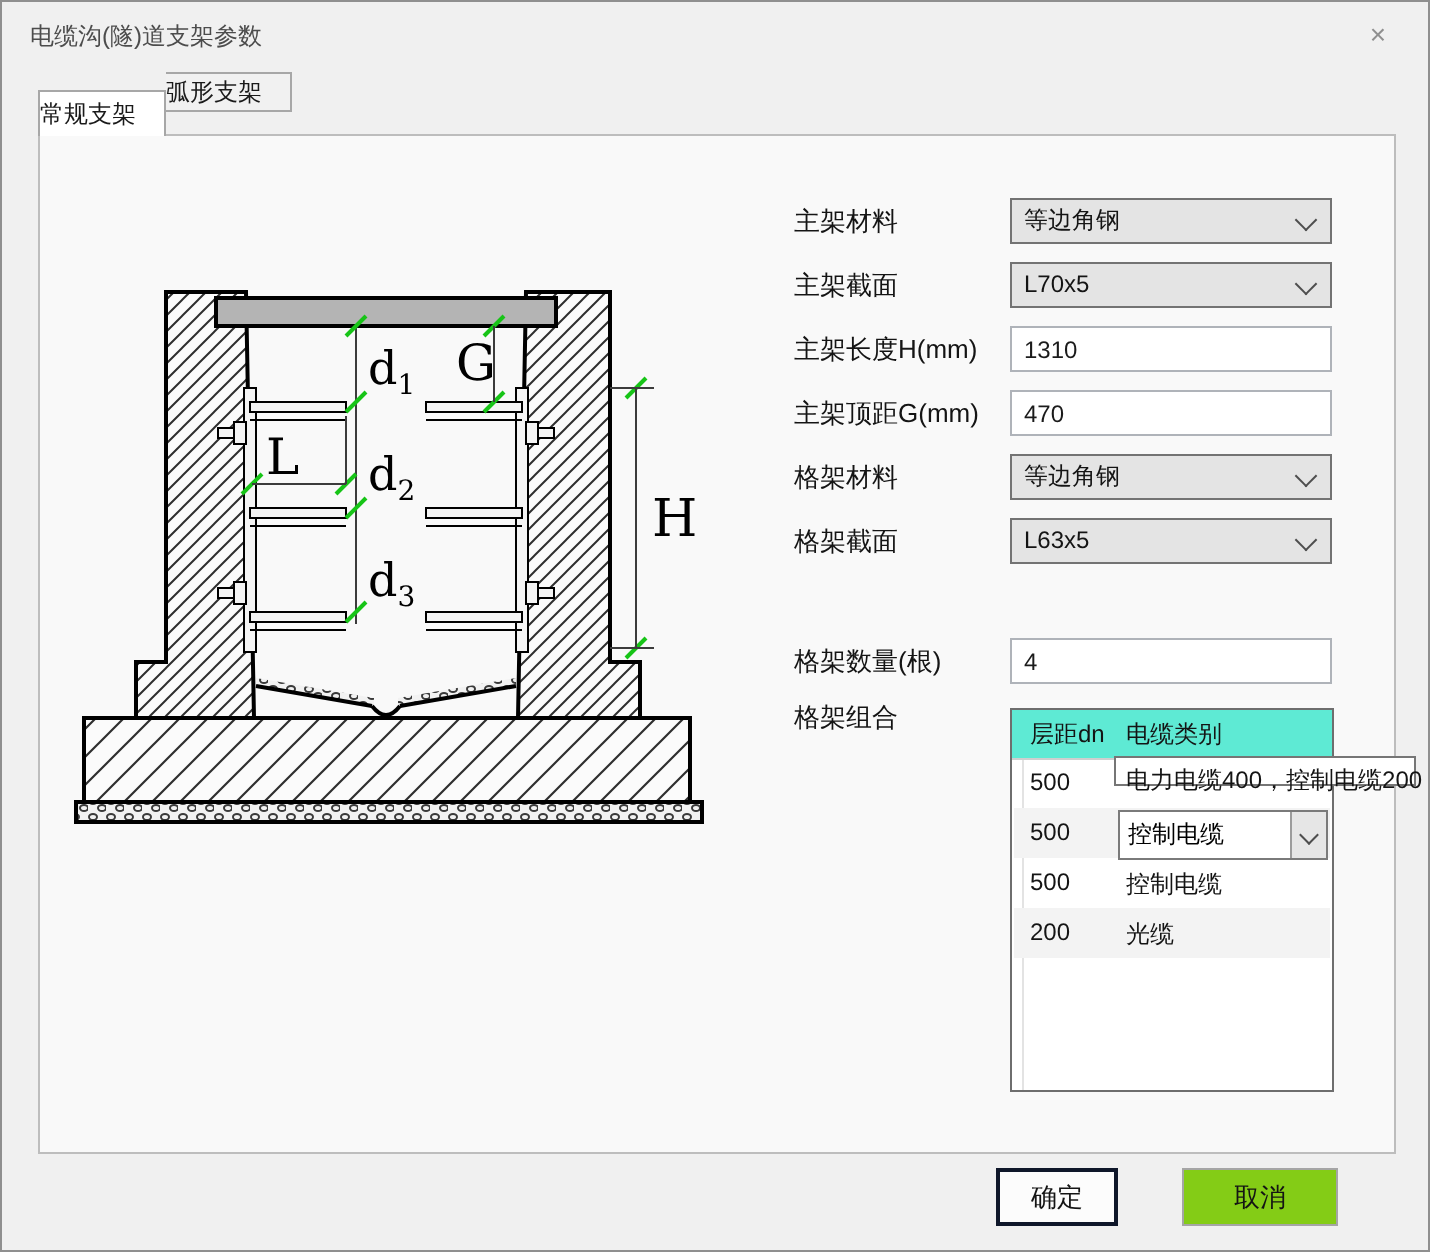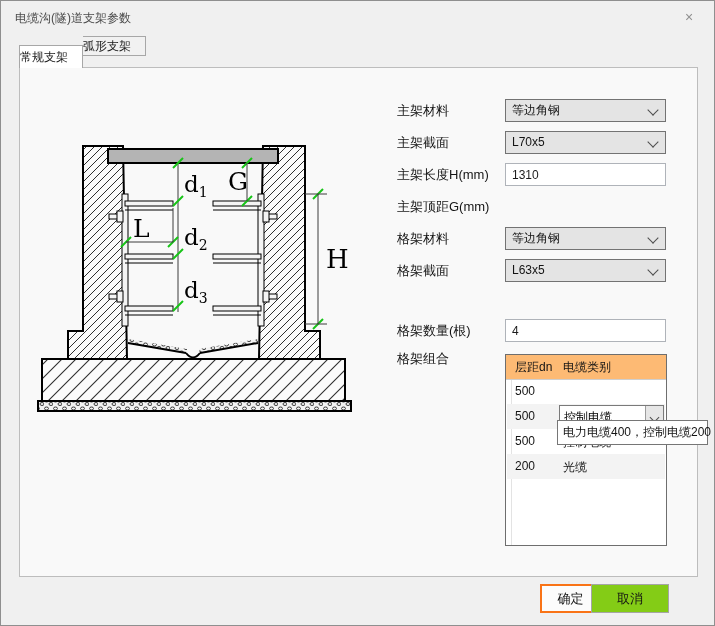--- a/index.html
+++ b/index.html
@@ -11,34 +11,34 @@
   .tab-active{left:18px;top:44px;width:64px;height:23px;line-height:22px;background:#ffffff;border:1px solid #a7a7a7;border-bottom:none;z-index:3;}
   .tab-inactive{left:82px;top:35px;width:63px;height:20px;line-height:19px;background:#f1f1f1;border:1px solid #a7a7a7;border-left:none;z-index:1;}
   .panel{position:absolute;left:18px;top:66px;width:679px;height:510px;background:#f9f9f9;border:1px solid #bdbdbd;box-sizing:border-box;z-index:2;}
   .diagram{position:absolute;left:15px;top:66px;}
   .flabel{position:absolute;left:377px;height:23px;line-height:23px;font-size:13px;color:#141414;white-space:nowrap;}
   .combo{position:absolute;left:485px;width:161px;height:23px;box-sizing:border-box;background:#e4e4e4;border:1px solid #737373;font-size:12px;line-height:21px;padding-left:6px;color:#141414;cursor:default;}
   .chev{position:absolute;right:8px;top:6px;width:7px;height:7px;border-right:1px solid #4e4e4e;border-bottom:1px solid #4e4e4e;transform:rotate(45deg);}
   .tinput{position:absolute;left:485px;width:161px;height:23px;box-sizing:border-box;background:#ffffff;border:1px solid #afb3b9;font-size:12px;padding:0 2px 0 6px;color:#1b1b1b;font-family:"Liberation Sans",sans-serif;}
   .gridtable{position:absolute;left:485px;top:286px;width:162px;height:192px;background:#ffffff;border:1px solid #6e6e6e;box-sizing:border-box;}
   .rowheadstrip{position:absolute;left:5px;top:0;bottom:0;width:1px;background:#e3e3e3;}
-  .gridhead{position:absolute;left:0;top:0;right:0;height:24px;background:#fdba74;border-bottom:1px solid #cfcfcf;font-size:12px;color:#141414;}
+  .gridhead{position:absolute;left:0;top:0;right:0;height:24px;background:#5eead4;border-bottom:1px solid #cfcfcf;font-size:12px;color:#141414;}
   .gh-dn{position:absolute;left:9px;top:4px;}
   .gh-cat{position:absolute;left:57px;top:4px;}
   .grow{position:absolute;left:1px;right:1px;height:25px;font-size:12px;color:#141414;}
   .grow.alt{background:#f3f3f3;}
   .c-dn{position:absolute;left:8px;top:5px;}
   .c-cat{position:absolute;left:56px;top:5px;}
   .cellcombo{position:absolute;left:53px;top:50px;width:105px;height:25px;background:#ffffff;border:1px solid #7a7a7a;box-sizing:border-box;font-size:12px;line-height:23px;}
   .cellcombo .txt{position:absolute;left:4px;top:0;}
   .cellcombo .btn{position:absolute;right:0;top:0;width:18px;height:23px;background:#e6e6e6;border-left:1px solid #9c9c9c;}
   .cellcombo .btn .chev{right:5px;top:8px;width:6px;height:6px;}
-  .tooltip{position:absolute;left:556px;top:377px;width:151px;height:25px;box-sizing:border-box;background:#ffffff;border:1px solid #767676;font-size:12px;line-height:23px;padding-left:5px;white-space:nowrap;z-index:9;color:#141414;margin-top:42px;}
+  .tooltip{position:absolute;left:556px;top:377px;width:151px;height:15px;box-sizing:border-box;background:#ffffff;border:1px solid #767676;font-size:12px;line-height:23px;padding-left:5px;white-space:nowrap;z-index:9;color:#141414;}
   .btn{position:absolute;top:583px;height:29px;box-sizing:border-box;font-size:13px;text-align:center;color:#141414;cursor:default;}
-  .btn-ok{left:497px;width:61px;background:#fcfcfc;border:2px solid #f97316;line-height:25px;margin-left:42px;}
+  .btn-ok{left:497px;width:61px;background:#fcfcfc;border:2px solid #0f172a;line-height:25px;}
   .btn-cancel{left:590px;width:78px;background:#84cc16;border:1px solid #a5a5a5;line-height:27px;}
   svg text{font-family:"DejaVu Serif","Liberation Serif",serif;fill:#000;}
 </style>
 </head>
 <body>
 
 <div class="window">
 
   <div class="titlebar">
     <div class="title">电缆沟(隧)道支架参数</div>
@@ -153,20 +153,21 @@
 
     <div class="combo" style="top:31px">
       <span>等边角钢</span>
       <span class="chev"></span>
     </div>
     <div class="combo" style="top:63px">
       <span>L70x5</span>
       <span class="chev"></span>
     </div>
     <input class="tinput" style="top: 95px;" value="1310">
+    <input class="tinput" style="top: 127px;" value="470">
     <div class="combo" style="top:159px">
       <span>等边角钢</span>
       <span class="chev"></span>
     </div>
     <div class="combo" style="top:191px">
       <span>L63x5</span>
       <span class="chev"></span>
     </div>
     <input class="tinput" style="top: 251px;" value="4">
 

